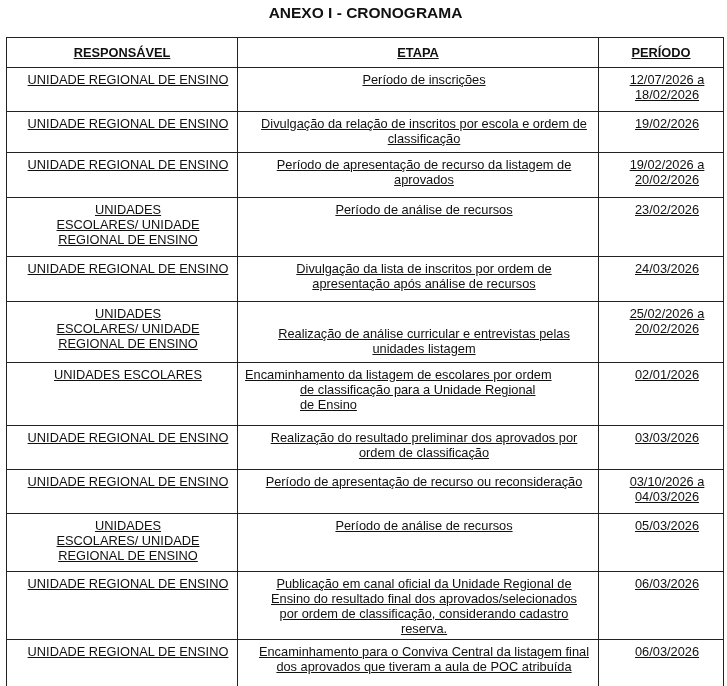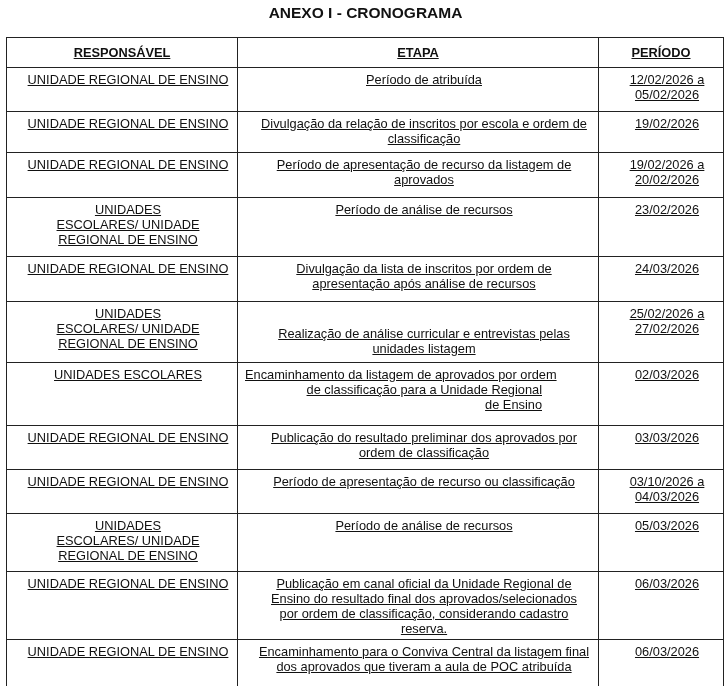--- a/index.html
+++ b/index.html
@@ -3,21 +3,21 @@
 <meta charset="utf-8">
 <style>
   html, body { margin:0; padding:0; background:#ffffff; }
   body { width:727px; height:686px; position:relative; font-family:"Liberation Sans", sans-serif; color:#111; overflow:hidden; }
   .title { position:absolute; top:4px; left:2px; width:727px; text-align:center; font-weight:bold; font-size:15.5px; }
   table { position:absolute; top:37px; left:6px; width:717px; border-collapse:collapse; table-layout:fixed;text-decoration:underline; }
   th, td { border:1.5px solid #222; font-size:12.8px; line-height:15px; text-align:center; vertical-align:top; padding:4px 6px 3px 18px; }
   th { font-weight:bold; vertical-align:middle; padding:6px; }
   col.c1 { width:231px; } col.c2 { width:361px; } col.c3 { width:125px; }
   .indent { text-align:left; padding-left:7px; }
-  .indent span.l2 { display:block; padding-left:55px;text-align:right; }
+  .indent span.l2 { display:block; padding-left:55px; }
 </style>
 </head>
 <body>
 
 <div class="title">ANEXO I - CRONOGRAMA</div>
 
 <table>
   <colgroup>
       <col class="c1">
       <col class="c2">
@@ -26,23 +26,23 @@
   <thead>
     <tr style="height:30px">
       <th>RESPONSÁVEL</th>
       <th>ETAPA</th>
       <th>PERÍODO</th>
     </tr>
   </thead>
   <tbody>
     <tr style="height:44px">
       <td>UNIDADE REGIONAL DE ENSINO</td>
-      <td>Período de atribuída</td>
+      <td>Período de inscrições</td>
       <td>
-          <span style="display:block;padding:0 12px">12/02/2026 a 05/02/2026</span>
+          <span style="display:block;padding:0 12px">12/07/2026 a 18/02/2026</span>
         </td>
     </tr>
     <tr style="height:41px">
       <td>UNIDADE REGIONAL DE ENSINO</td>
       <td>Divulgação da relação de inscritos por escola e ordem de classificação</td>
       <td>19/02/2026</td>
     </tr>
     <tr style="height:45px">
       <td>UNIDADE REGIONAL DE ENSINO</td>
       <td>
@@ -65,41 +65,41 @@
       <td>24/03/2026</td>
     </tr>
     <tr style="height:61px">
       <td>
           <span style="display:block;padding:0 28px">UNIDADES ESCOLARES/ UNIDADE REGIONAL DE ENSINO</span>
         </td>
       <td style="vertical-align:bottom;padding-bottom:6px">
           <span style="display:block;padding:0 14px">Realização de análise curricular e entrevistas pelas unidades listagem</span>
         </td>
       <td>
-          <span style="display:block;padding:0 12px">25/02/2026 a 27/02/2026</span>
+          <span style="display:block;padding:0 12px">25/02/2026 a 20/02/2026</span>
         </td>
     </tr>
     <tr style="height:63px">
       <td>UNIDADES ESCOLARES</td>
       <td class="indent">
-        <span style="display:block">Encaminhamento da listagem de aprovados por ordem</span>
+        <span style="display:block">Encaminhamento da listagem de escolares por ordem</span>
         <span class="l2" style="padding-right:50px">de classificação para a Unidade Regional de Ensino</span>
       </td>
-      <td>02/03/2026</td>
+      <td>02/01/2026</td>
     </tr>
     <tr style="height:44px">
       <td>UNIDADE REGIONAL DE ENSINO</td>
       <td>
-          <span style="display:block;padding:0 14px">Publicação do resultado preliminar dos aprovados por ordem de classificação</span>
+          <span style="display:block;padding:0 14px">Realização do resultado preliminar dos aprovados por ordem de classificação</span>
         </td>
       <td>03/03/2026</td>
     </tr>
     <tr style="height:44px">
       <td>UNIDADE REGIONAL DE ENSINO</td>
-      <td>Período de apresentação de recurso ou classificação</td>
+      <td>Período de apresentação de recurso ou reconsideração</td>
       <td>
           <span style="display:block;padding:0 12px">03/10/2026 a 04/03/2026</span>
         </td>
     </tr>
     <tr style="height:58px">
       <td>
           <span style="display:block;padding:0 28px">UNIDADES ESCOLARES/ UNIDADE REGIONAL DE ENSINO</span>
         </td>
       <td>Período de análise de recursos</td>
       <td>05/03/2026</td>

